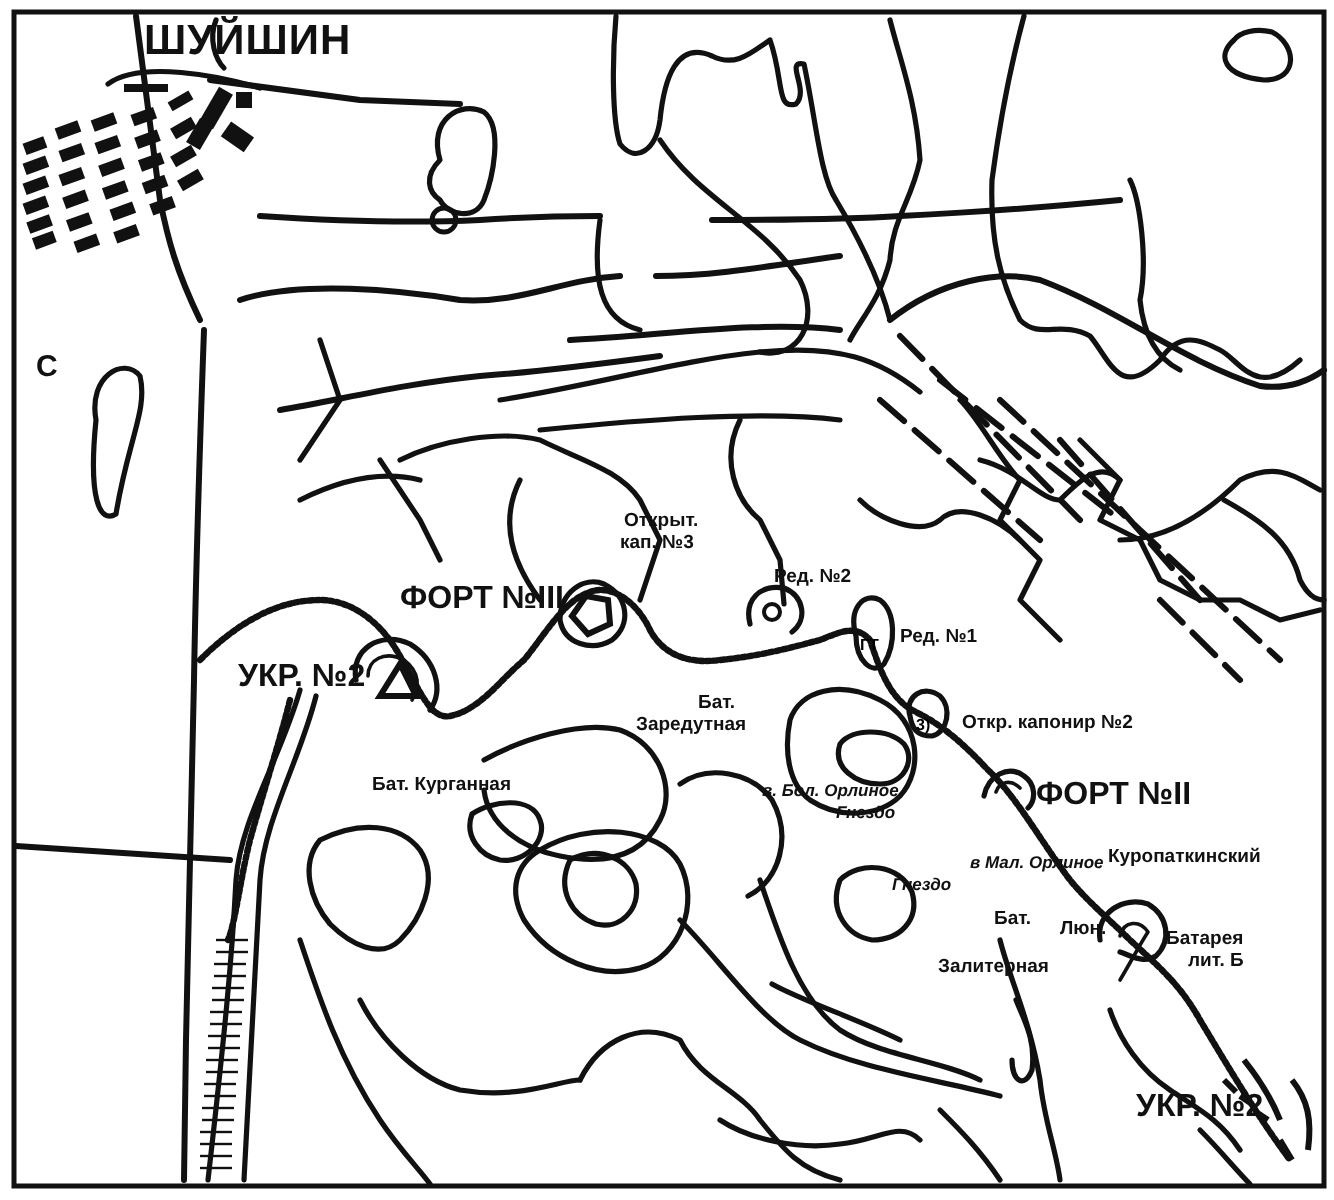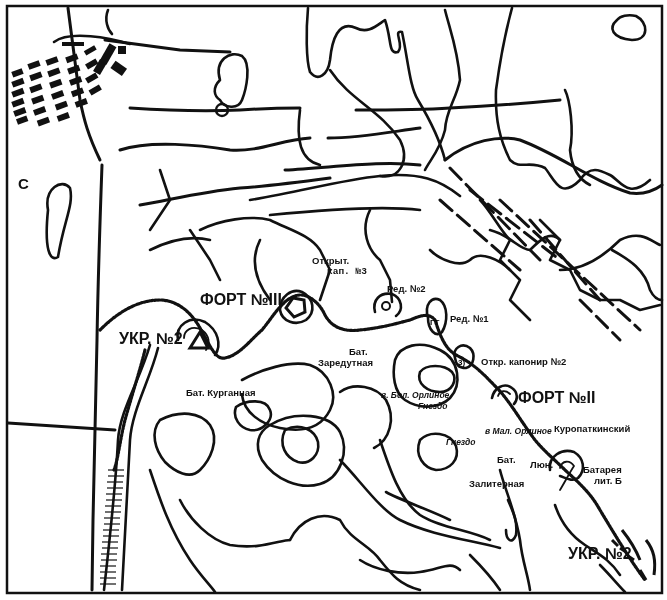--- a/index.html
+++ b/index.html
@@ -194,27 +194,28 @@
     <path class="contour" d="M508 500 C512 510, 518 520, 516 535 C512 545, 506 540, 506 530"></path>
     <path class="contour" d="M290 540 C300 520, 320 510, 340 520 C350 540, 370 545, 380 560 C392 575, 400 585, 420 590"></path>
     <path class="contour" d="M360 560 C375 570, 400 575, 420 572 C440 570, 450 560, 460 570"></path>
     <path class="contour" d="M180 500 C190 520, 210 540, 230 545 C260 550, 280 540, 290 540"></path>
     <path class="contour" d="M150 470 C160 500, 170 530, 190 560 C200 575, 210 585, 215 592"></path>
     <path class="contour" d="M555 505 C560 520, 570 535, 585 545 C600 555, 610 560, 620 575"></path>
     <path class="contour" d="M470 555 C480 565, 490 575, 500 590"></path>
     <path class="contour" d="M600 565 C610 575, 618 585, 625 592"></path>
   </svg>
 
+  <div class="lbl title" style="left:72px; top:10px;">ШУЙШИН</div>
   <div class="lbl" style="left:18px; top:176px; font-size:15px;">С</div>
 
   <div class="lbl big" style="left:200px; top:292px;">ФОРТ №III</div>
   <div class="lbl big" style="left:119px; top:331px;">УКР. №2</div>
 
   <div class="lbl mid" style="left:312px; top:256px;">Открыт.</div>
-  <div class="lbl mid" style="left:327px; top:267px;font-family:Liberation Mono, monospace;">кап. №3</div>
+  <div class="lbl mid" style="left:310px; top:267px;">кап. №3</div>
 
   <div class="lbl mid" style="left:387px; top:284px;text-align:center;">Ред. №2</div>
   <div class="lbl mid" style="left:450px; top:314px;">Ред. №1</div>
 
   <div class="lbl mid" style="left:349px; top:347px;">Бат.</div>
   <div class="lbl mid" style="left:318px; top:358px;">Заредутная</div>
 
   <div class="lbl mid" style="left:186px; top:388px;">Бат. Курганная</div>
 
   <div class="lbl small" style="left:381px; top:391px;">в. Бол. Орлиное</div>

